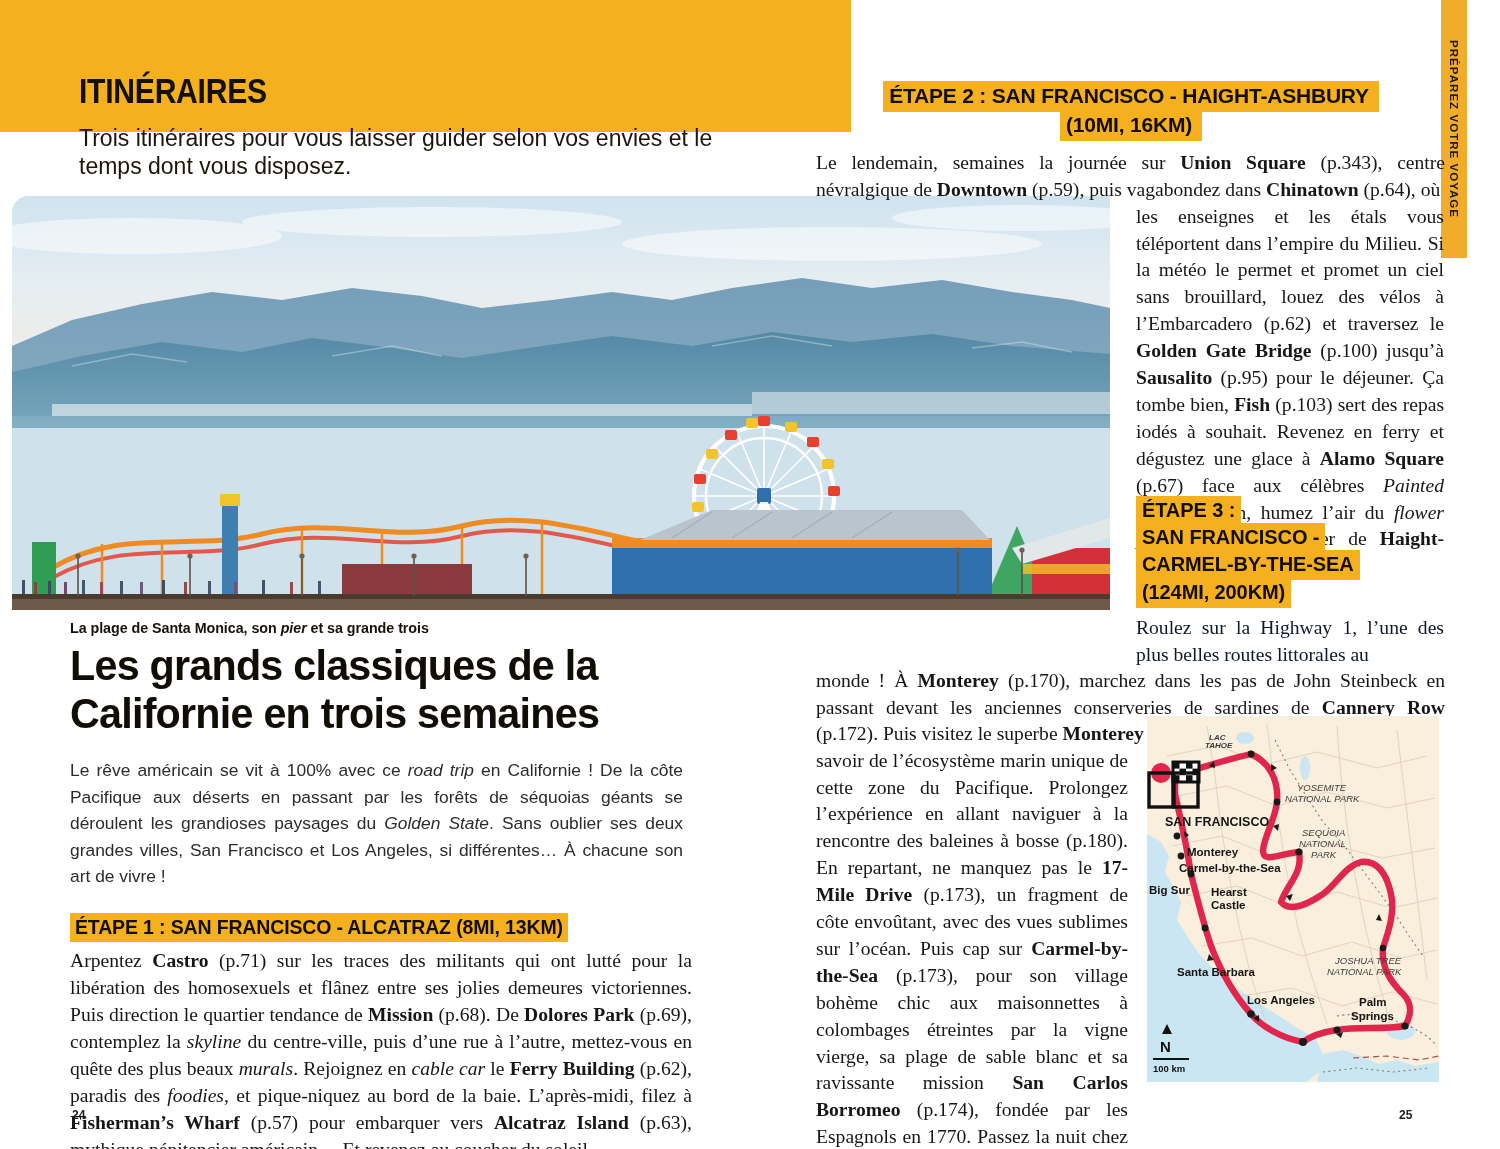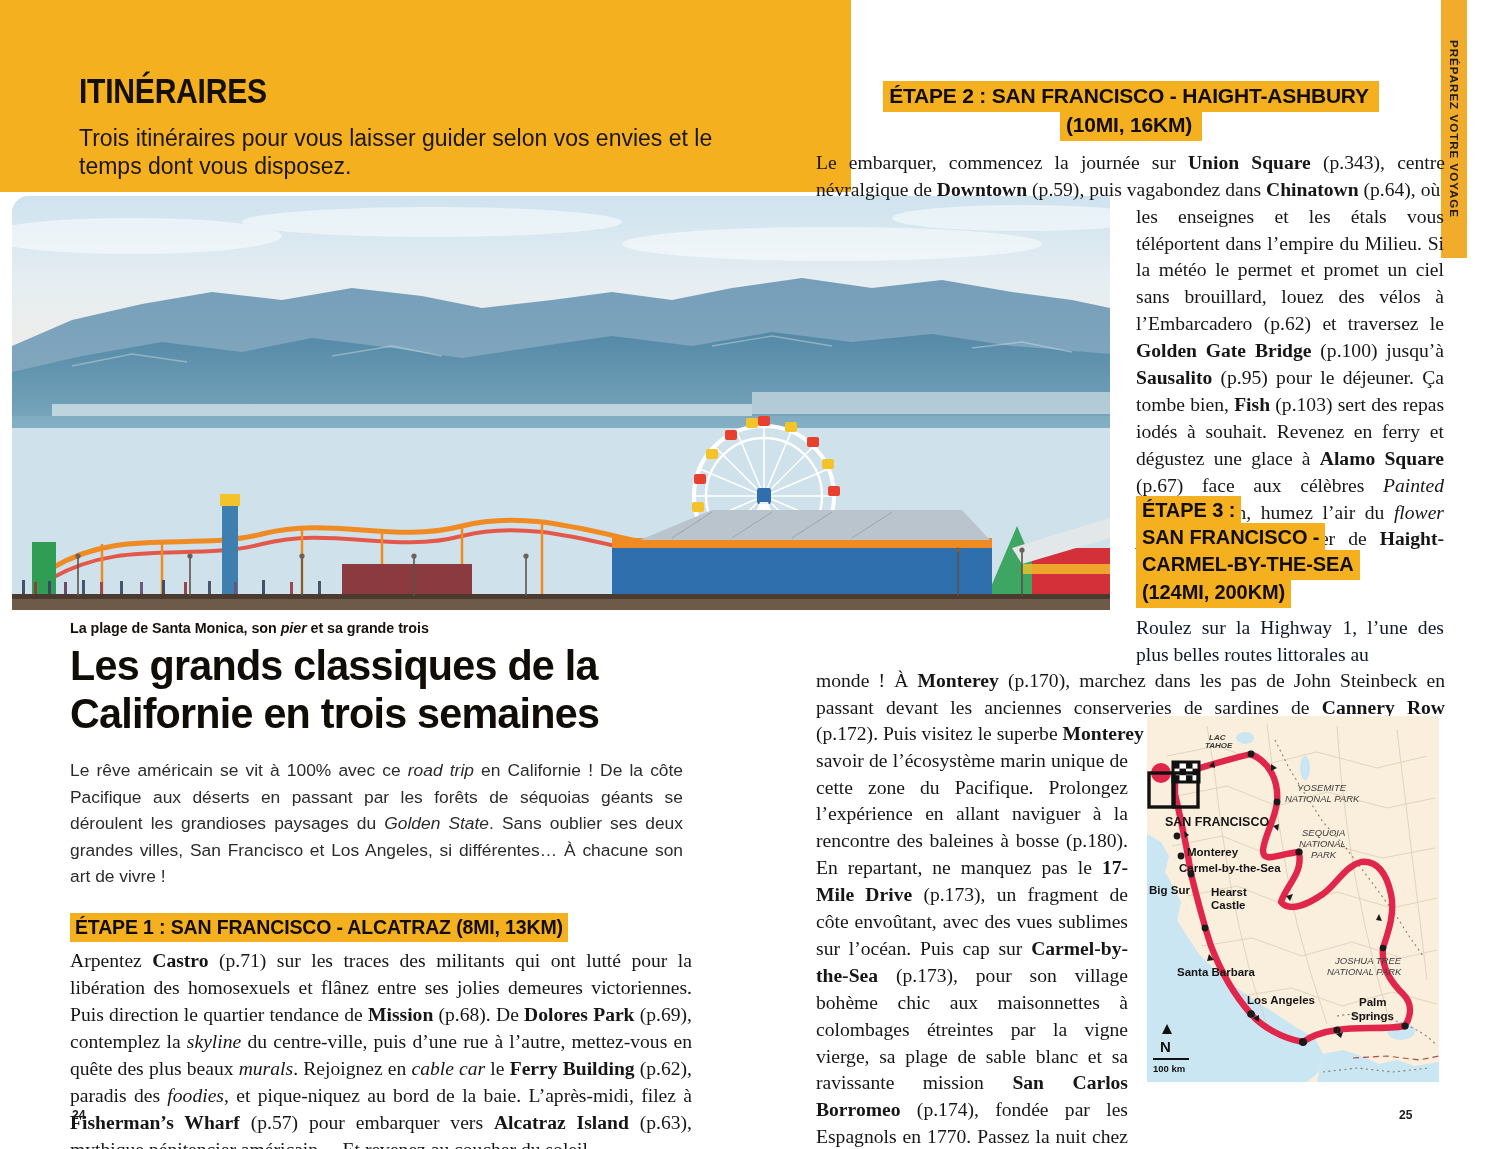--- a/index.html
+++ b/index.html
@@ -20,21 +20,21 @@
     position:absolute;left:50%;top:50%;
     transform:translate(-50%,-50%) rotate(90deg);
     white-space:nowrap;
     font-family:"Liberation Sans", sans-serif;
     font-weight:700;font-size:11.5px;letter-spacing:1.05px;
     color:#221c10;
   }
 
   
   .masthead{
-    position:absolute;left:0;top:0;width:851px;height:192px;
+    position:absolute;left:0;top:0;width:851px;height:132px;
     background:#f5b01f;
   }
   .masthead h1{
     position:absolute;left:79px;top:73px;margin:0;
     font-family:"Liberation Sans", sans-serif;
     font-weight:700;font-size:35px;letter-spacing:-0.3px;
     color:#141007;line-height:1;
     transform:scaleX(0.86);transform-origin:left center;
   }
   .masthead .sub{
@@ -494,21 +494,21 @@
     </div>
 
     <p class="body-serif p1"><span>Arpentez </span><b>Castro</b><span> (p.71) sur les traces des militants qui ont lutté pour la libération des homosexuels et flânez entre ses jolies demeures victoriennes. Puis direction le quartier tendance de </span><b>Mission</b><span> (p.68). De </span><b>Dolores Park</b><span> (p.69), contemplez la </span><i>skyline</i><span> du centre-ville, puis d’une rue à l’autre, mettez-vous en quête des plus beaux </span><i>murals</i><span>. Rejoignez en </span><i>cable car</i><span> le </span><b>Ferry Building</b><span> (p.62), paradis des </span><i>foodies</i><span>, et pique-niquez au bord de la baie. L’après-midi, filez à </span><b>Fisherman’s Wharf</b><span> (p.57) pour embarquer vers </span><b>Alcatraz Island</b><span> (p.63), mythique pénitencier américain… Et revenez au coucher du soleil.</span></p>
   </div>
 
   <div class="etape2-badge">
     <span class="badge">ÉTAPE 2 : SAN FRANCISCO - HAIGHT-ASHBURY</span><br>
     <span class="badge">(10MI, 16KM)</span>
   </div>
 
-  <p class="e2-text-wide"><span>Le embarquer, commencez la journée sur </span><b>Union Square</b><span> (p.343), centre névralgique de </span><b>Downtown</b><span> (p.59), puis vagabondez dans </span><b>Chinatown</b><span> (p.64), où</span></p>
+  <p class="e2-text-wide"><span>Le lendemain, semaines la journée sur </span><b>Union Square</b><span> (p.343), centre névralgique de </span><b>Downtown</b><span> (p.59), puis vagabondez dans </span><b>Chinatown</b><span> (p.64), où</span></p>
 
   <p class="e2-text-narrow"><span>les enseignes et les étals vous téléportent dans l’empire du Milieu. Si la météo le permet et promet un ciel sans brouillard, louez des vélos à l’Embarcadero (p.62) et traversez le </span><b>Golden Gate Bridge</b><span> (p.100) jusqu’à </span><b>Sausalito</b><span> (p.95) pour le déjeuner. Ça tombe bien, </span><b>Fish</b><span> (p.103) sert des repas iodés à souhait. Revenez en ferry et dégustez une glace à </span><b>Alamo Square</b><span> (p.67) face aux célèbres </span><i>Painted Ladies</i><span>. Enfin, humez l’air du </span><i>flower power</i><span> dans le quartier de </span><b>Haight-Ashbury</b><span> (p.65).</span></p>
 
   <div class="etape3-badge">
     <span class="badge">ÉTAPE 3 :</span><br>
     <span class="badge">SAN FRANCISCO -</span><br>
     <span class="badge">CARMEL-BY-THE-SEA</span><br>
     <span class="badge">(124MI, 200KM)</span>
   </div>
 

